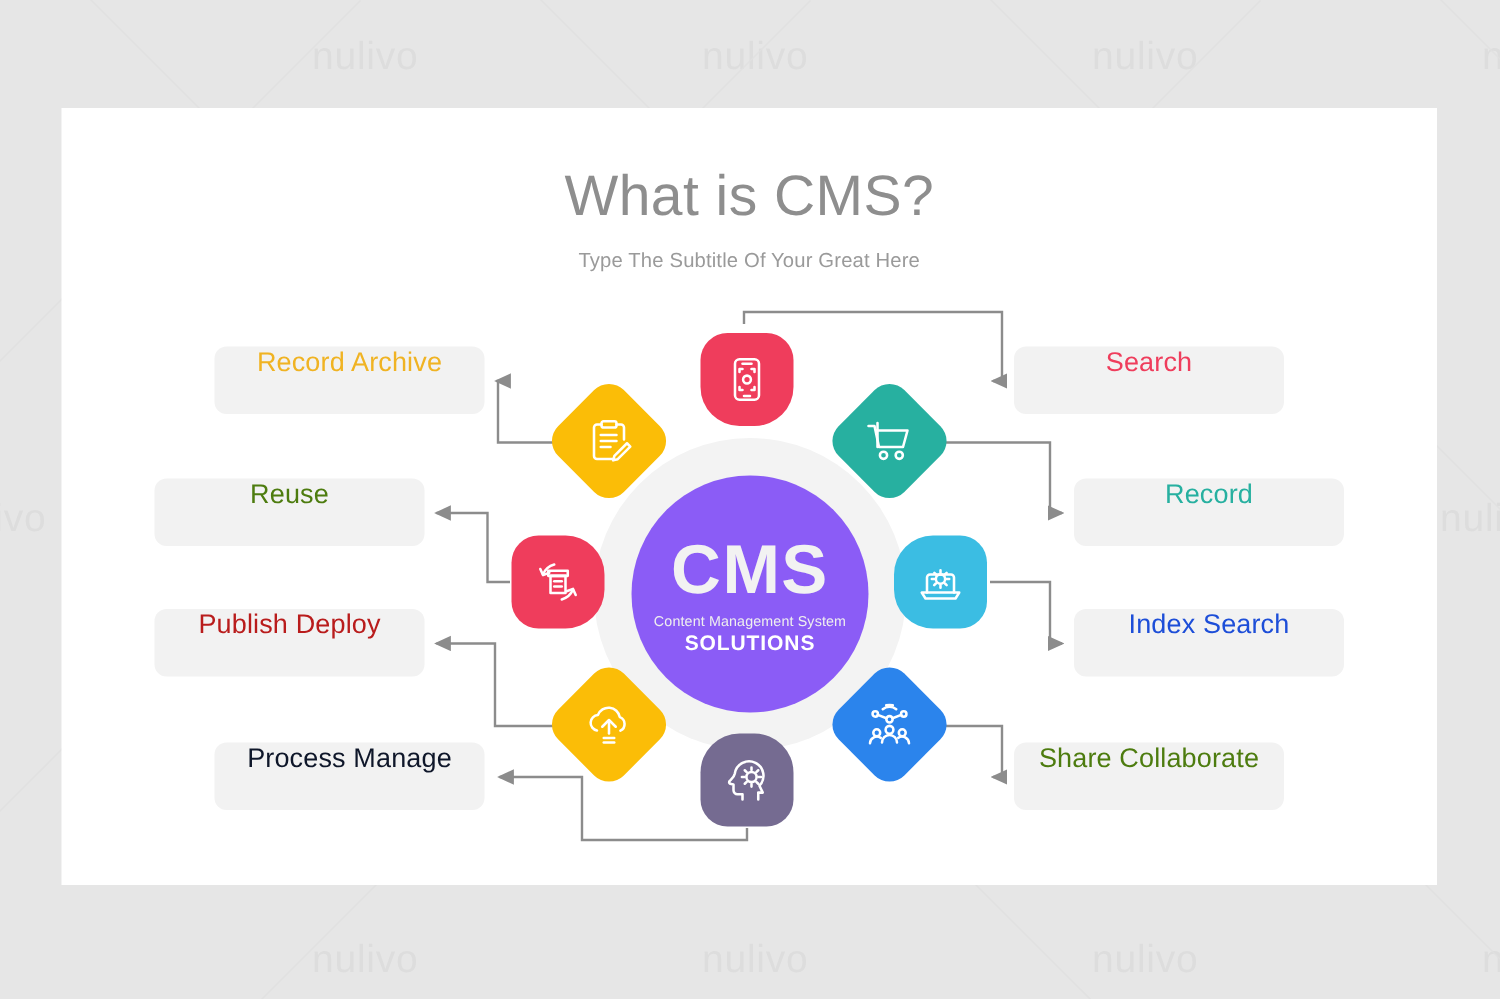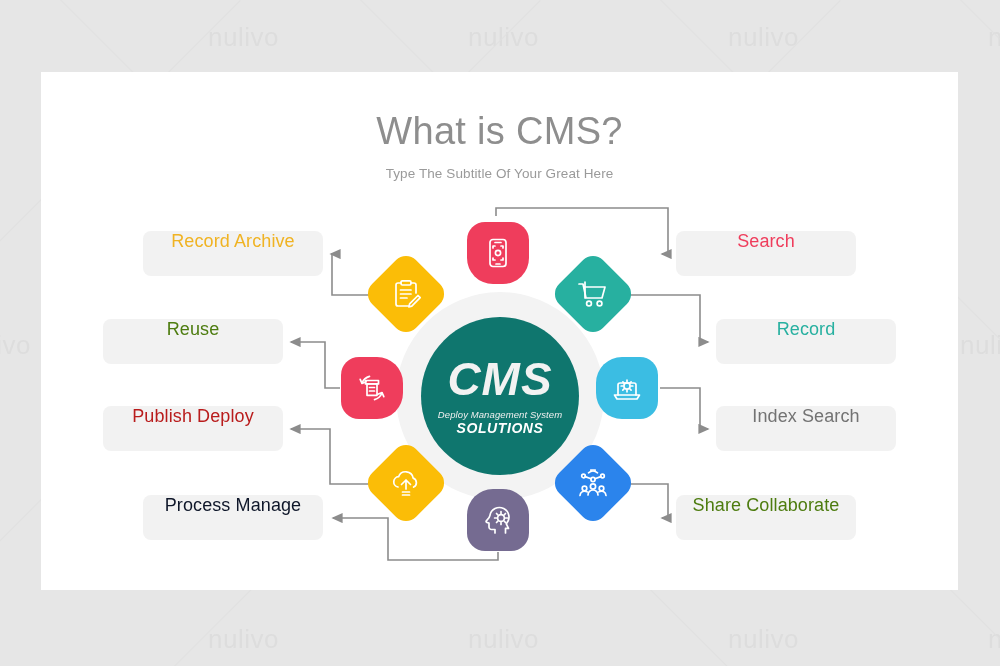--- a/index.html
+++ b/index.html
@@ -42,23 +42,23 @@
   #diagram{ position:absolute; left:0; top:0; width:1000px; height:666px; }
   #lines{ position:absolute; left:0; top:0; width:1000px; height:666px; }
 
   
   #hub-ring{
     position:absolute; left:396px; top:292px; width:208px; height:208px;
     border-radius:50%; background:#f3f3f3;
   }
   #hub{
     position:absolute; left:421px; top:317px; width:158px; height:158px;
-    border-radius:50%; background:#0f766e;
+    border-radius:50%; background:#8b5cf6;
     display:flex; flex-direction:column; align-items:center; justify-content:center;
-    text-align:center; color:#fff;font-style:italic;
+    text-align:center; color:#fff;
   }
   #hub-main{ font-size:46px; font-weight:700; line-height:1; letter-spacing:1px; color:#f2f2f2; }
   #hub-sub{ font-size:9.5px; font-weight:400; margin-top:7px; color:#efefef; letter-spacing:.1px; }
   #hub-tag{ font-size:14px; font-weight:700; letter-spacing:.6px; color:#ffffff;text-align:center; }
 
   
   .badge{
     position:absolute; width:62px; height:62px;
     display:flex; align-items:center; justify-content:center;
   }
@@ -129,21 +129,21 @@
           <path d="M 498 552 L 498 560 L 388 560 L 388 518 L 333 518" marker-end="url(#arw)"></path>
           <path d="M 380 484 L 330 484 L 330 429 L 291 429" marker-end="url(#arw)"></path>
           <path d="M 340 388 L 325 388 L 325 342 L 291 342" marker-end="url(#arw)"></path>
           <path d="M 380 295 L 332 295 L 332 254 L 331 254" marker-end="url(#arw)"></path>
         </g>
     </svg>
 
     <div id="hub-ring"></div>
     <div id="hub">
       <div id="hub-main">CMS</div>
-      <div id="hub-sub">Deploy Management System</div>
+      <div id="hub-sub">Content Management System</div>
       <div id="hub-tag">SOLUTIONS</div>
     </div>
 
     <div id="badge-layer">
         <div class="badge sh-drop-down" style="left: 467px; top: 222px; background: rgb(239, 61, 92);">
           <span class="ico">
             <svg viewBox="0 0 32 32" fill="none" stroke="#ffffff" stroke-width="1.7" stroke-linecap="round" stroke-linejoin="round">
               <rect x="8" y="2.5" width="16" height="27" rx="3"></rect>
               <line x1="13" y1="5.5" x2="19" y2="5.5"></line>
               <circle cx="16" cy="16" r="2.6"></circle>
@@ -254,21 +254,21 @@
         </div>
         <div class="pill" style="left: 143px; top: 495px; width: 180px; color: #0f172a;">
           <span>Process Manage</span>
         </div>
         <div class="pill" style="left: 676px; top: 231px; width: 180px; color: rgb(239, 61, 92);">
           <span>Search</span>
         </div>
         <div class="pill" style="left: 716px; top: 319px; width: 180px; color: rgb(39, 176, 160);">
           <span>Record</span>
         </div>
-        <div class="pill" style="left: 716px; top: 406px; width: 180px; color: #737373;">
+        <div class="pill" style="left: 716px; top: 406px; width: 180px; color: #1d4ed8;">
           <span>Index Search</span>
         </div>
         <div class="pill" style="left: 676px; top: 495px; width: 180px; color: #4d7c0f;">
           <span>Share Collaborate</span>
         </div>
       </div>
   </div>
 </div>
 
 </body></html>

